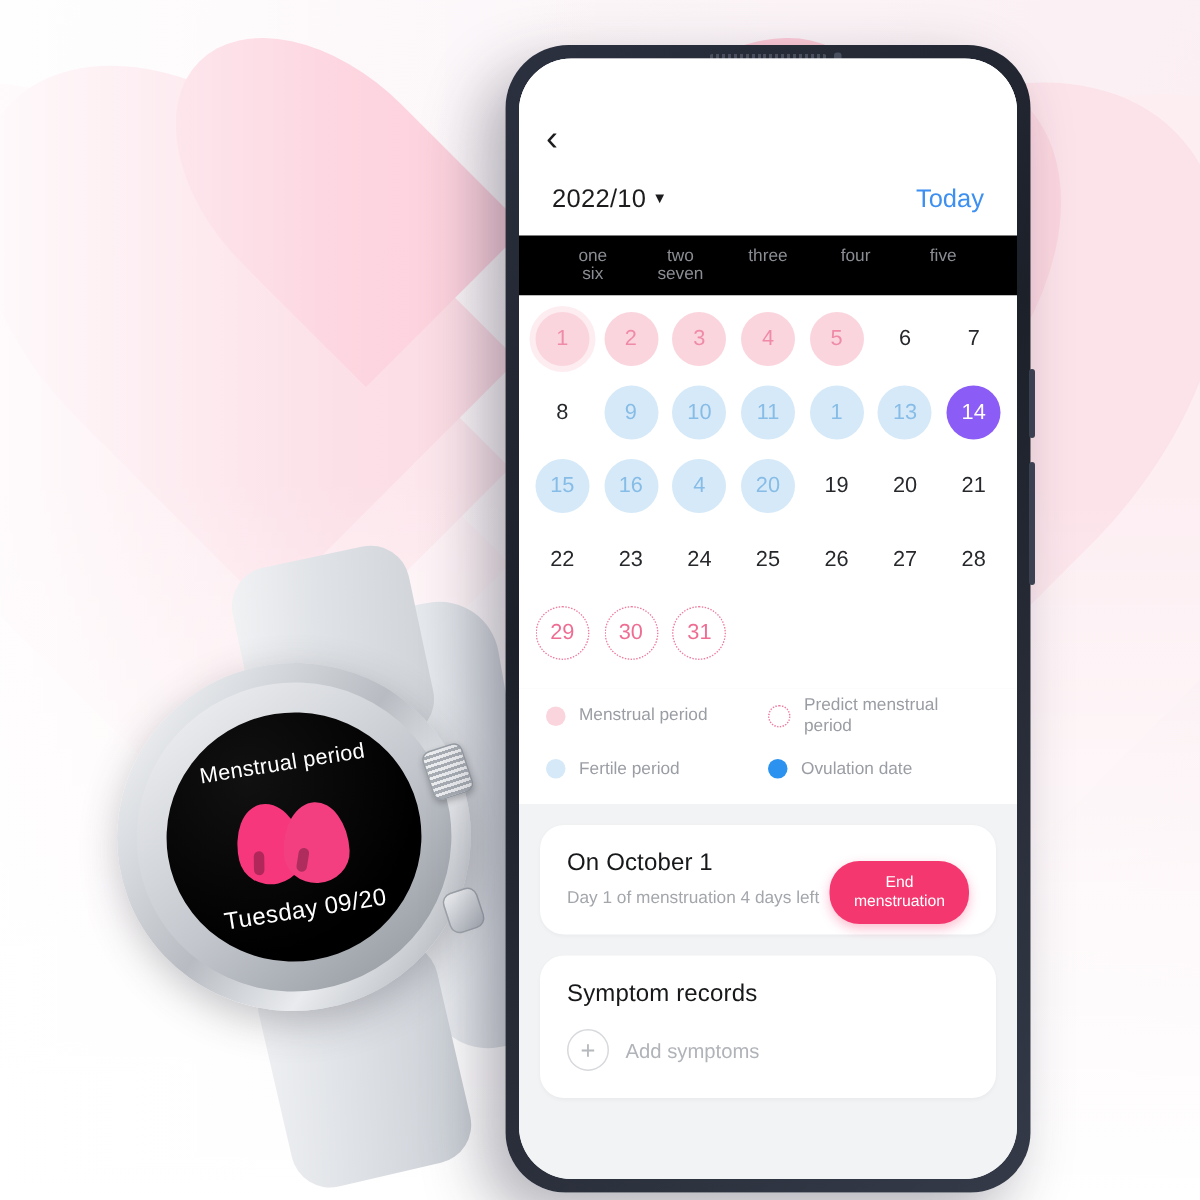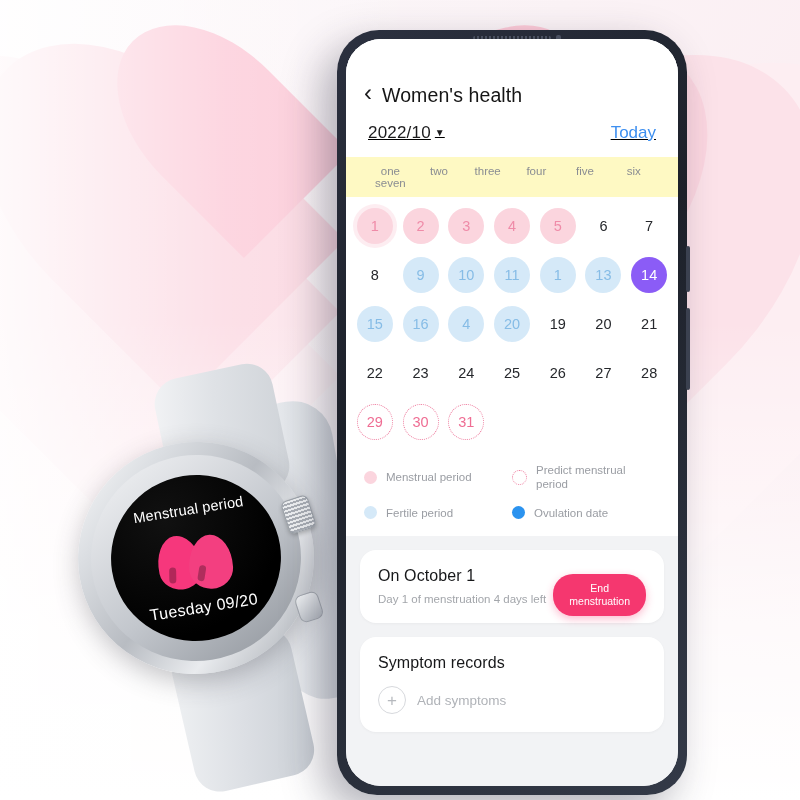--- a/index.html
+++ b/index.html
@@ -71,25 +71,25 @@
   .screen{position:relative;width:100%;height:100%;border-radius:35px;background:#f2f3f5;overflow:hidden;}
   .camera{position:absolute;left:26px;top:26px;width:16px;height:16px;border-radius:50%;
     background:radial-gradient(circle at 40% 35%,#3a3f48 0%,#111 55%,#000 100%);box-shadow:0 0 0 1.5px #0b0d11;}
 
   
   .app{position:absolute;inset:0;display:flex;flex-direction:column;background:#f2f3f5;}
   .topbar{background:#fff;padding:44px 0 0 0;}
   .nav{display:flex;align-items:center;gap:10px;padding:0 18px 4px;}
   .back{font-size:24px;color:#1c1c1e;line-height:1;transform:translateY(-2px);}
   .title{font-size:19.5px;color:#151515;letter-spacing:.1px;}
-  .monthrow{display:flex;align-items:center;justify-content:flex-end;padding:12px 22px 14px;gap:0;text-decoration:underline;}
+  .monthrow{display:flex;align-items:center;justify-content:flex-end;padding:12px 22px 14px;gap:0;}
   .month{font-size:17px;color:#1c1c1e;letter-spacing:.2px;}
   .caret{font-size:10px;color:#1c1c1e;margin-left:4px;transform:translateY(-1px);}
   .today{font-size:17px;color:#3d8ff0;margin-left:auto;text-align:right;}
-  .weekrow{display:grid;grid-template-columns:repeat(6,1fr);background:#fef9c3;padding:8px 20px;}
+  .weekrow{display:grid;grid-template-columns:repeat(5,1fr);background:#000000;padding:8px 20px;}
   .weekrow span{text-align:center;font-size:11.5px;color:#8a8d93;}
   .calcard{background:#fff;padding:6px 6px 14px;}
   .grid{display:grid;grid-template-columns:repeat(7,1fr);row-gap:3px;}
   .cell{display:flex;align-items:center;justify-content:center;height:46px;}
   .day{width:36px;height:36px;border-radius:50%;display:flex;align-items:center;justify-content:center;
     font-size:14.5px;color:#26282c;box-sizing:border-box;}
   .day.period{background:#fbd5de;color:#ef8ba8;}
   .day.period.ring{box-shadow:0 0 0 4px rgba(251,213,222,.42);}
   .day.fertile{background:#d5e9f8;color:#86bce6;}
   .day.ovul{background:#8b5cf6;color:#fff;}
@@ -159,21 +159,20 @@
   <div class="phone-btn pb2"></div>
 
   <div class="screen">
     <div class="camera"></div>
 
     <div class="app">
 
       <div class="topbar">
         <div class="nav">
           <span class="back">‹</span>
-          <span class="title">Women's health</span>
         </div>
         <div class="monthrow">
           <span class="month">2022/10</span>
           <span class="caret">▼</span>
           <span class="today">Today</span>
         </div>
       </div>
 
       <div class="weekrow">
         <span>one</span>

